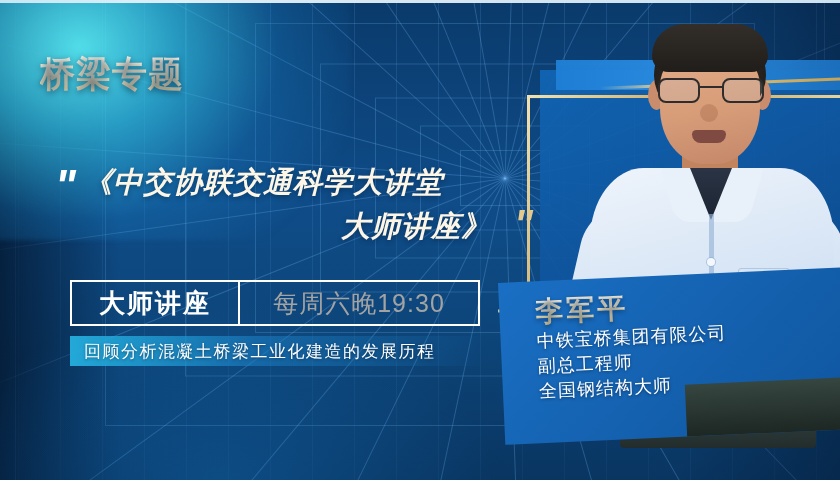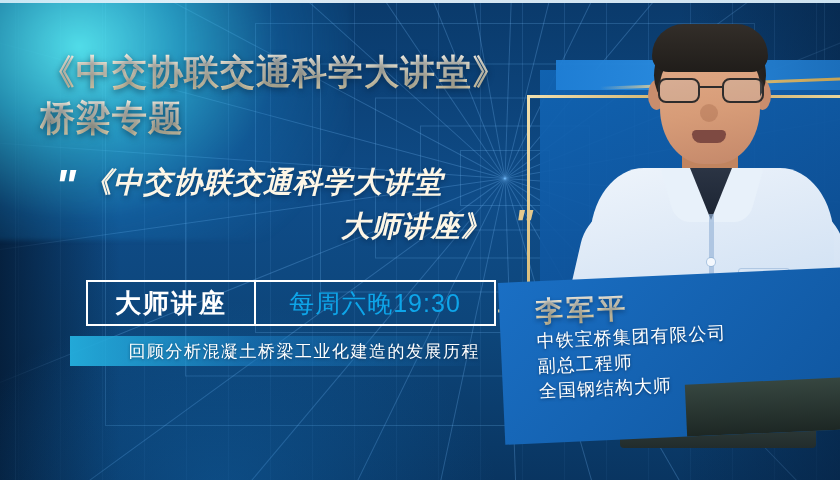--- a/index.html
+++ b/index.html
@@ -165,35 +165,35 @@
     font-size:29px;line-height:44px;font-style:italic;font-weight:600;
     color:#fdf6e6;text-align:right;letter-spacing:1px;
     text-shadow:0 2px 5px rgba(3,25,50,.45);
   }
   .q-text .r1{display:block;text-align:left;}
   .q-text .r2{display:block;text-align:right;padding-right:12px;}
 
   
   .infobox{
     position:absolute;left:70px;top:280px;width:410px;height:46px;
-    border:2px solid #ffffff;display:flex;align-items:center;margin-left:16px;
+    border:2px solid #ffffff;display:flex;align-items:center;
   }
   .infobox .cell-a{
     width:166px;height:100%;display:flex;align-items:center;justify-content:center;
     font-size:26px;font-weight:bold;color:#ffffff;letter-spacing:2px;
   }
   .infobox .divider{width:2px;height:100%;background:#ffffff;}
   .infobox .cell-b{
     flex:1;height:100%;display:flex;align-items:center;justify-content:center;
-    font-size:25px;color:#0ea5e9;letter-spacing:1px;text-align:right;
+    font-size:25px;color:#a3a3a3;letter-spacing:1px;text-align:right;
   }
   .tagline{
     position:absolute;left:70px;top:336px;width:410px;height:30px;
     background:linear-gradient(90deg,rgba(36,175,222,.95) 0%,rgba(28,130,200,.55) 45%,rgba(20,90,165,.05) 100%);
-    display:flex;align-items:center;justify-content:flex-end;
+    display:flex;align-items:center;
   }
   .tagline span{
     font-size:17px;color:#ffffff;letter-spacing:1.5px;padding-left:14px;white-space:nowrap;
     text-shadow:0 1px 3px rgba(3,25,50,.5);
   }
 
   
   .speaker{
     position:absolute;left:498px;top:283px;width:352px;height:162px;
     transform:rotate(-2.6deg);transform-origin:0 0;
@@ -318,21 +318,20 @@
     <div class="p-glasses">
       <div class="lens l"></div>
       <div class="bridge"></div>
       <div class="lens r"></div>
     </div>
   </div>
 
   <div class="gold-line-bottom"></div>
 
   <div class="headline">
-    <div class="l1">《中交协联交通科学大讲堂》</div>
     <div class="l2">桥梁专题</div>
   </div>
 
   <div class="quote">
     <div class="q-open">"</div>
     <div class="q-text">
       <span class="r1">《中交协联交通科学大讲堂</span>
       <span class="r2">大师讲座》</span>
     </div>
     <div class="q-close">"</div>

